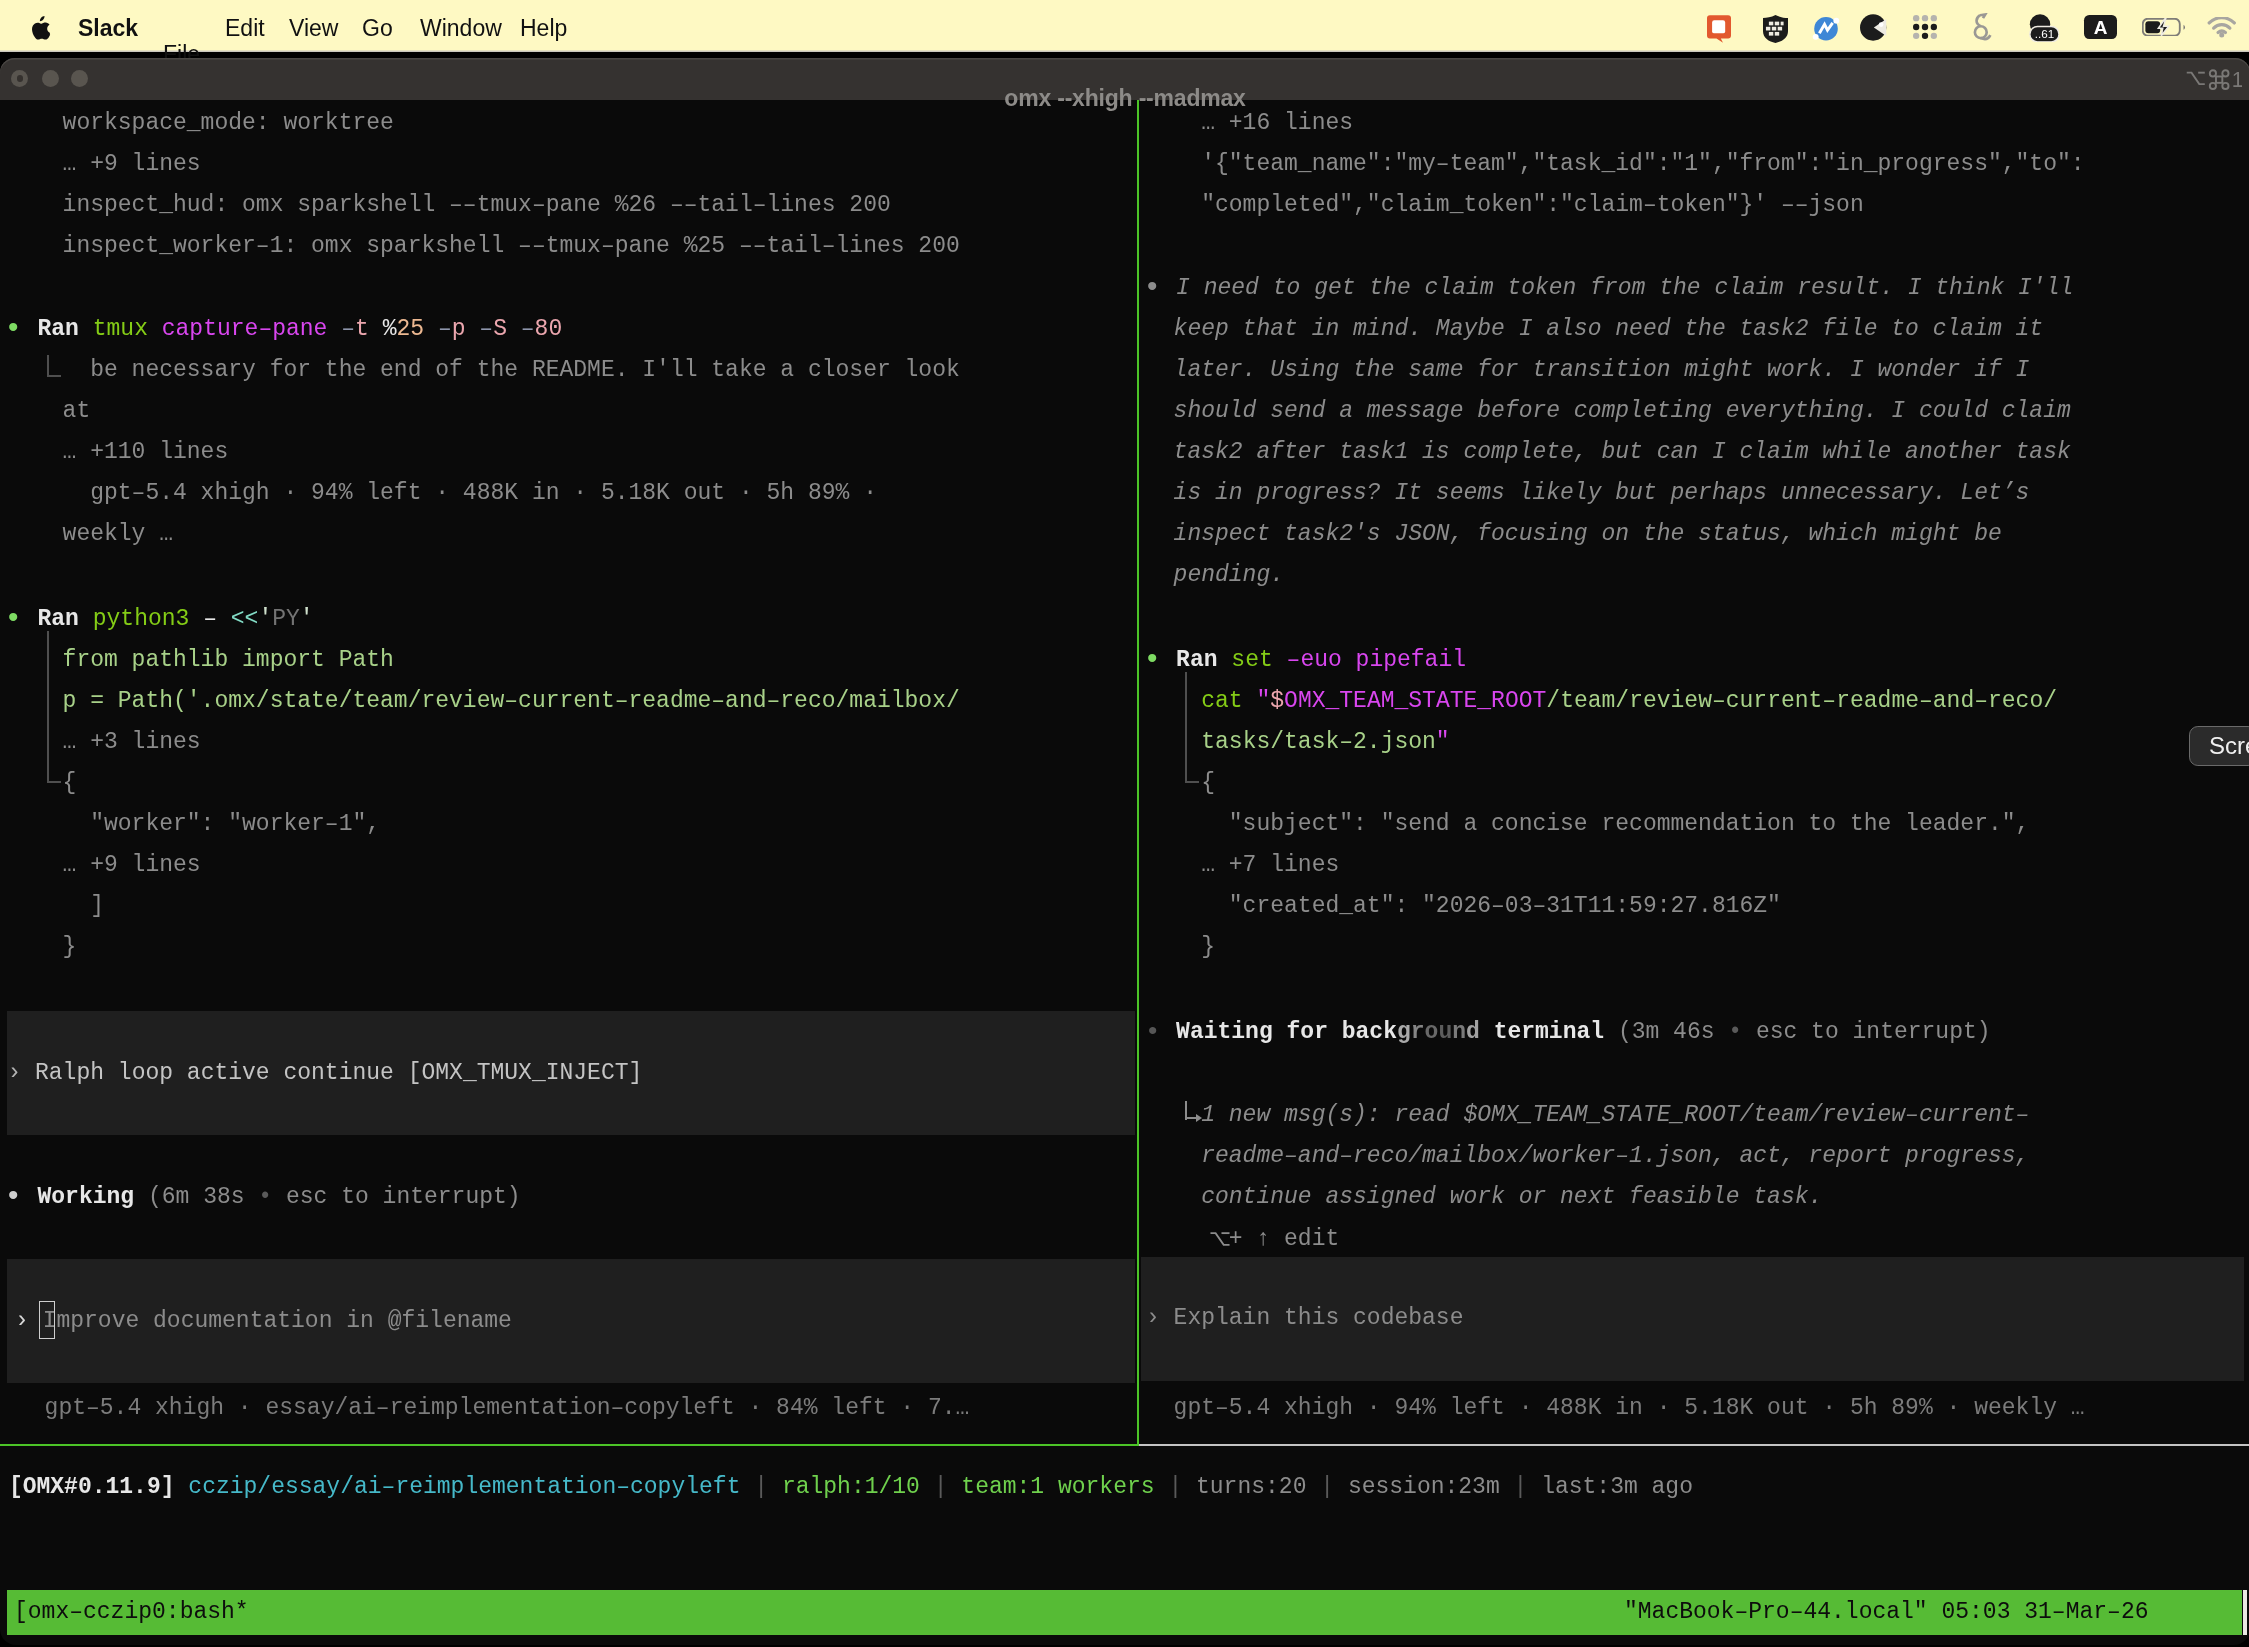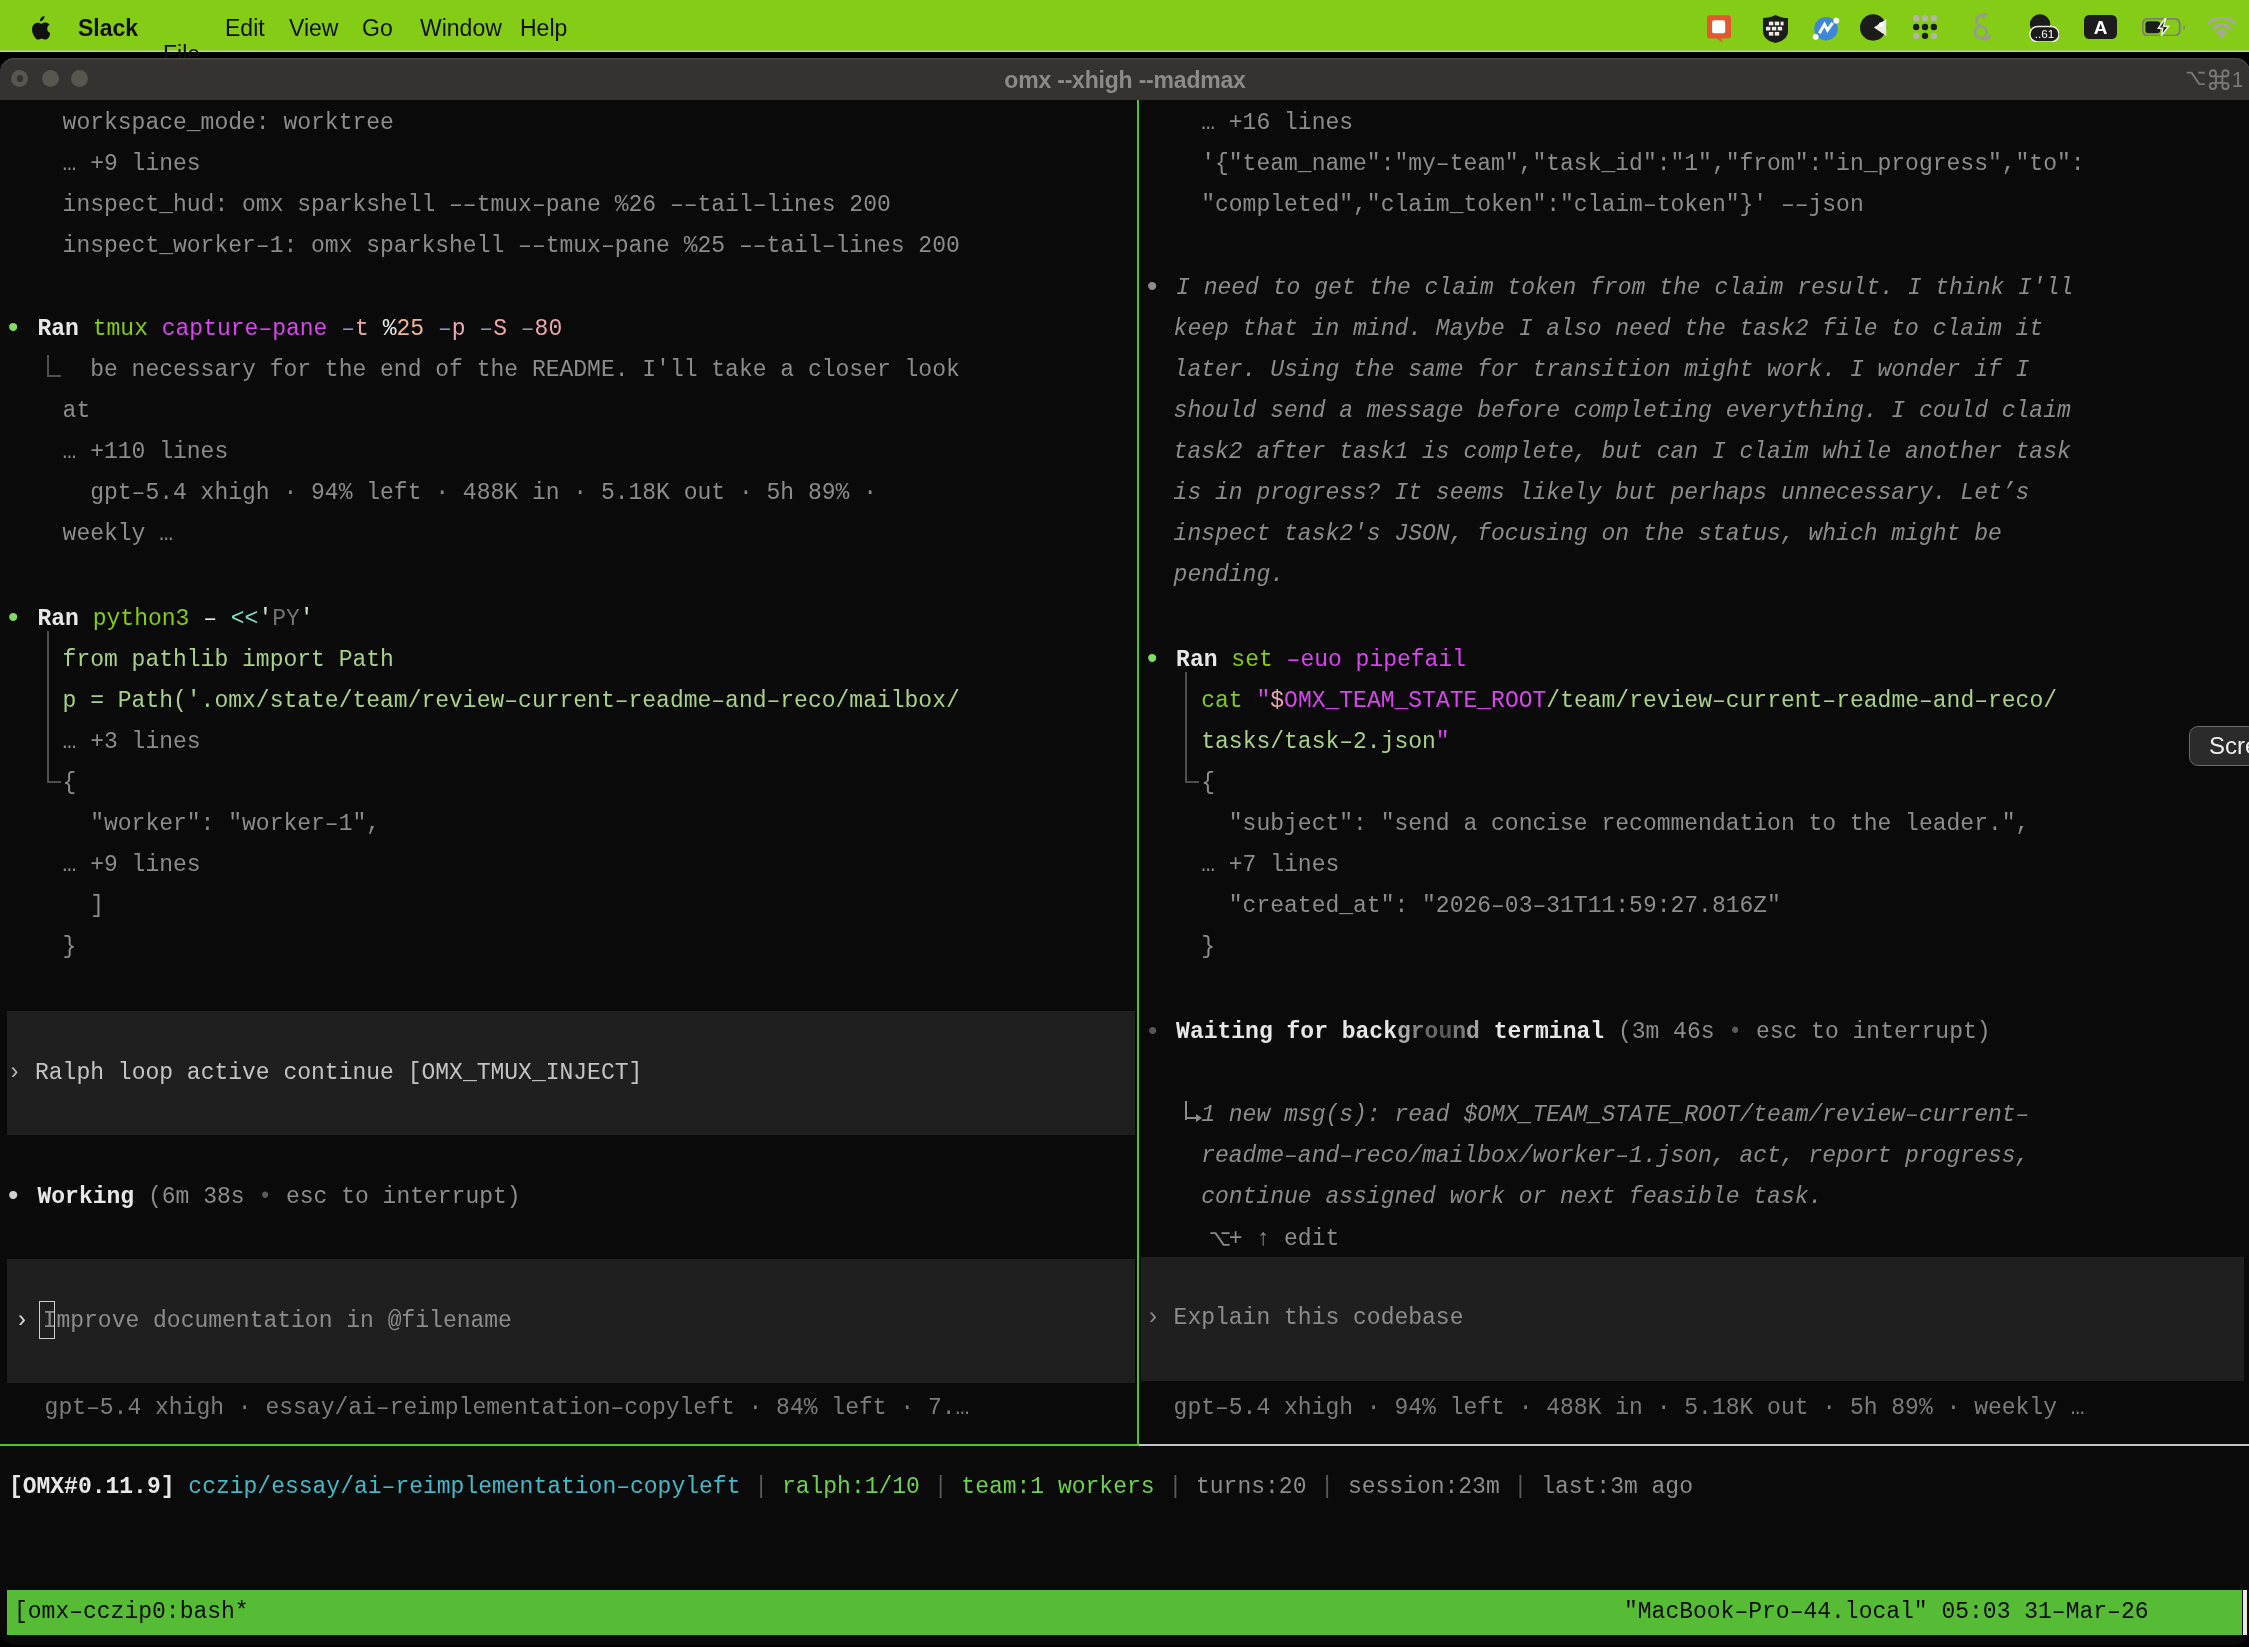--- a/index.html
+++ b/index.html
@@ -1,24 +1,24 @@
 <!DOCTYPE html>
 <html style="font-size:11.8px"><head>
 <meta charset="utf-8">
 <style>
   * { margin:0; padding:0; box-sizing:border-box; }
   html,body { width:2250px; height:1648px; background:#000; overflow:hidden; }
   body { position:relative; font-family:"Liberation Sans", sans-serif; -webkit-font-smoothing:antialiased; }
   
-  #menubar { position:absolute; left:0; top:0; width:2250px; height:52px; background:#84cc16; box-shadow:inset 0 -1.5px 0 #cac7be; }
+  #menubar { position:absolute; left:0; top:0; width:2250px; height:52px; background:#fef9c3; box-shadow:inset 0 -1.5px 0 #cac7be; }
   .mitem { position:absolute; top:0; height:54px; line-height:56px; font-size:23px; color:#111; }
   
   #win { position:absolute; left:0; top:58px; width:2250px; height:1587px; background:#0a0a0a; border-radius:16px; }
   .tl { position:absolute; top:70px; width:17px; height:17px; border-radius:50%; background:#59554f; }
-  #title { position:absolute; left:0; top:58px; width:2250px; height:42px; text-align:center; line-height:44px; font-size:23px; font-weight:bold; color:#8d8b88; letter-spacing:-0.2px; }
+  #title { position:absolute; left:0; top:76px; width:2250px; height:42px; text-align:center; line-height:44px; font-size:23px; font-weight:bold; color:#8d8b88; letter-spacing:-0.2px; }
   
   pre, .ln { font-family:"Liberation Mono", monospace; font-size:23px; line-height:41px; white-space:pre; }
   pre { position:absolute; }
   .g { color:#8c8c8c; }
   .gd { color:#7c7c7c; }
   .w { color:#e7e7e7; }
   .b { font-weight:bold; }
   .grn { color:#7edb63; }
   .blu { color:#84cc16;text-align:right; }
   .lav { color:#d946ef; }

